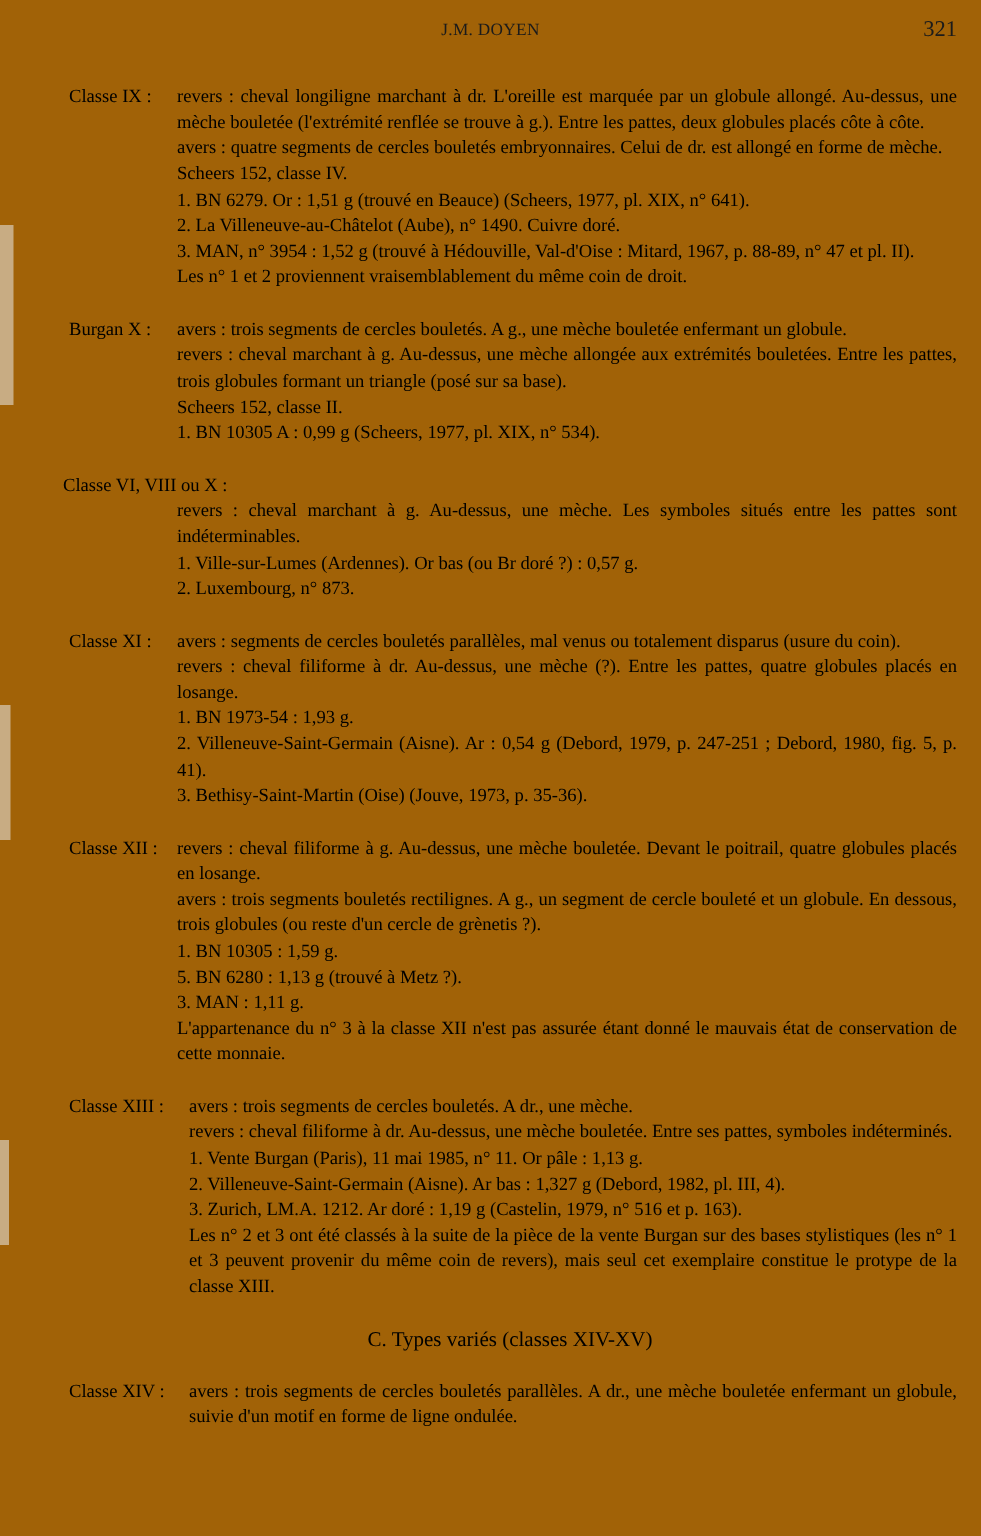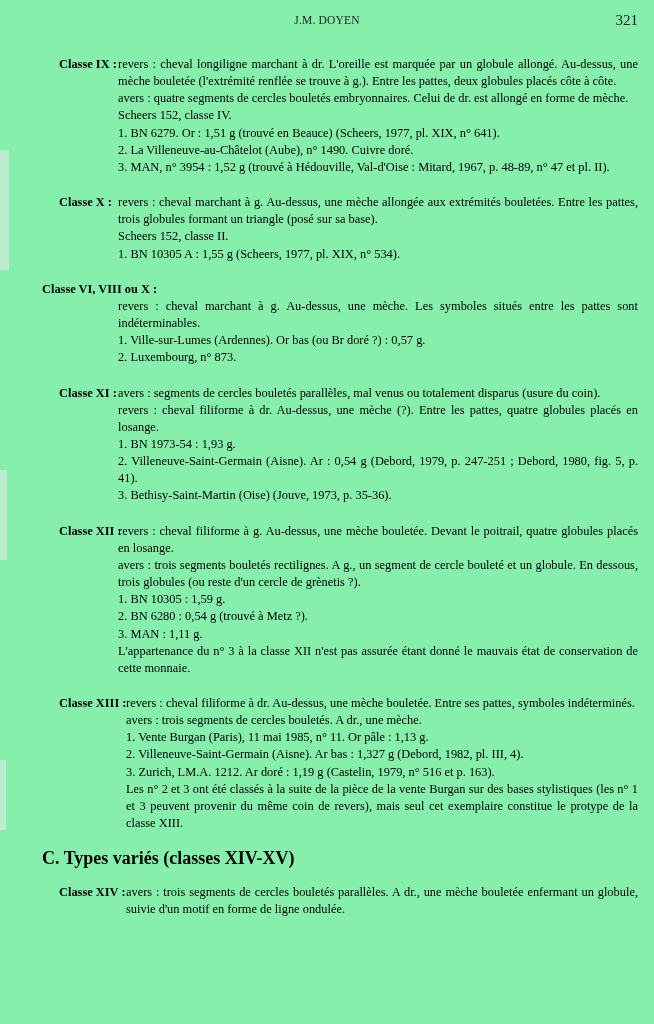--- a/index.html
+++ b/index.html
@@ -13,21 +13,21 @@
     height: 1024px;
     position: relative;
     overflow: hidden;
     font-family: "Liberation Serif", "DejaVu Serif", serif;
     color: #000000;
     -webkit-font-smoothing: none;
   }
   .page {
     position: absolute;
     inset: 0;
-    background: #86efac;
+    background: #a16207;
   }
 
   
   .running-head {
     position: absolute;
     left: 0;
     top: 14px;
     width: 654px;
     height: 20px;
   }
@@ -61,24 +61,24 @@
   
   .entry {
     position: relative;
     margin: 0 0 1px 0;
     padding-left: 76px;
     font-size: 12.4px;
     line-height: 17.15px;
   }
   .entry .label {
     position: absolute;
-    left: 17px;
+    left: 4px;
     top: 0;
     width: 76px;
-    font-weight: bold;
+    font-weight: normal;
     white-space: nowrap;
     font-size: 12.4px;
     line-height: 17.15px;
   }
   
   .entry.w-xiii { padding-left: 84px; }
   .entry.w-xiii .label { width: 84px; }
 
   
   .ln {
@@ -98,23 +98,23 @@
     width: auto;
     display: inline;
   }
   .entry.head-only .sub {
     padding-left: 76px;
   }
 
   .gap { height: 17px; }
 
   .sec-heading {
-    text-align: left;
-    font-weight: bold;
-    font-size: 18px;
+    text-align: center;
+    font-weight: normal;
+    font-size: 14px;
     line-height: 17px;
     margin: 0;
   }
 
   
   .scan-smudge {
     position: absolute;
     background: #e9e9e9;
     opacity: 0.55;
     pointer-events: none;
@@ -136,30 +136,32 @@
 
   <div class="body-col">
 
     <div class="entry">
       <span class="label">Classe IX :</span>
       <p class="ln">revers : cheval longiligne marchant à dr. L'oreille est marquée par un globule allongé. Au-dessus, une mèche bouletée (l'extrémité renflée se trouve à g.). Entre les pattes, deux globules placés côte à côte.</p>
       <p class="ln">avers : quatre segments de cercles bouletés embryonnaires. Celui de dr. est allongé en forme de mèche.</p>
       <p class="ln nojust">Scheers 152, classe IV.</p>
       <p class="ln nojust">1. BN 6279. Or : 1,51 g (trouvé en Beauce) (Scheers, 1977, pl. XIX, n° 641).</p>
       <p class="ln nojust">2. La Villeneuve-au-Châtelot (Aube), n° 1490. Cuivre doré.</p>
-      <p class="ln">3. MAN, n° 3954 : 1,52 g (trouvé à Hédouville, Val-d'Oise : Mitard, 1967, p. 48-89, n° 47 et pl. II).</p>
-    </div>
-
-    <div class="gap"></div>
-
-    <div class="entry">
-      <span class="label">Classe  X  :</span>
+      <p class="ln">3. MAN, n° 3954 : 1,52 g (trouvé à Hédouville, Val-d'Oise : Mitard, 1967, p. 88-89, n° 47 et pl. II).</p>
+      <p class="ln nojust">Les n° 1 et 2 proviennent vraisemblablement du même coin de droit.</p>
+    </div>
+
+    <div class="gap"></div>
+
+    <div class="entry">
+      <span class="label">Burgan  X  :</span>
+      <p class="ln">avers : trois segments de cercles bouletés. A g., une mèche bouletée enfermant un globule.</p>
       <p class="ln">revers : cheval marchant à g. Au-dessus, une mèche allongée aux extrémités bouletées. Entre les pattes, trois globules formant un triangle (posé sur sa base).</p>
       <p class="ln nojust">Scheers 152, classe II.</p>
-      <p class="ln nojust">1. BN 10305 A : 1,55 g (Scheers, 1977, pl. XIX, n° 534).</p>
+      <p class="ln nojust">1. BN 10305 A : 0,99 g (Scheers, 1977, pl. XIX, n° 534).</p>
     </div>
 
     <div class="gap"></div>
 
     <div class="entry head-only">
       <span class="label">Classe  VI,  VIII  ou  X :</span>
       <div class="sub">
         <p class="ln">revers : cheval marchant à g. Au-dessus, une mèche. Les symboles situés entre les pattes sont indéterminables.</p>
         <p class="ln nojust">1. Ville-sur-Lumes (Ardennes). Or bas (ou Br doré ?) : 0,57 g.</p>
         <p class="ln nojust">2. Luxembourg, n° 873.</p>
@@ -177,31 +179,31 @@
       <p class="ln nojust">3. Bethisy-Saint-Martin (Oise) (Jouve, 1973, p. 35-36).</p>
     </div>
 
     <div class="gap"></div>
 
     <div class="entry">
       <span class="label">Classe XII :</span>
       <p class="ln">revers : cheval filiforme à g. Au-dessus, une mèche bouletée. Devant le poitrail, quatre globules placés en losange.</p>
       <p class="ln">avers : trois segments bouletés rectilignes. A g., un segment de cercle bouleté et un globule. En dessous, trois globules (ou reste d'un cercle de grènetis ?).</p>
       <p class="ln nojust">1. BN 10305 : 1,59 g.</p>
-      <p class="ln nojust">2. BN 6280 : 0,54 g (trouvé à Metz ?).</p>
+      <p class="ln nojust">5. BN 6280 : 1,13 g (trouvé à Metz ?).</p>
       <p class="ln nojust">3. MAN : 1,11 g.</p>
       <p class="ln">L'appartenance du n° 3 à la classe XII n'est pas assurée étant donné le mauvais état de conservation de cette monnaie.</p>
     </div>
 
     <div class="gap"></div>
 
     <div class="entry w-xiii">
       <span class="label">Classe XIII :</span>
+      <p class="ln nojust">avers : trois segments de cercles bouletés. A dr., une mèche.</p>
       <p class="ln">revers : cheval filiforme à dr. Au-dessus, une mèche bouletée. Entre ses pattes, symboles indéterminés.</p>
-      <p class="ln nojust">avers : trois segments de cercles bouletés. A dr., une mèche.</p>
       <p class="ln nojust">1. Vente Burgan (Paris), 11 mai 1985, n° 11. Or pâle : 1,13 g.</p>
       <p class="ln nojust">2. Villeneuve-Saint-Germain (Aisne). Ar bas : 1,327 g (Debord, 1982, pl. III, 4).</p>
       <p class="ln nojust">3. Zurich, LM.A. 1212. Ar doré : 1,19 g (Castelin, 1979, n° 516 et p. 163).</p>
       <p class="ln">Les n° 2 et 3 ont été classés à la suite de la pièce de la vente Burgan sur des bases stylistiques (les n° 1 et 3 peuvent provenir du même coin de revers), mais seul cet exemplaire constitue le protype de la classe XIII.</p>
     </div>
 
     <div class="gap"></div>
 
     <p class="sec-heading">C. Types variés (classes XIV-XV)</p>
 

